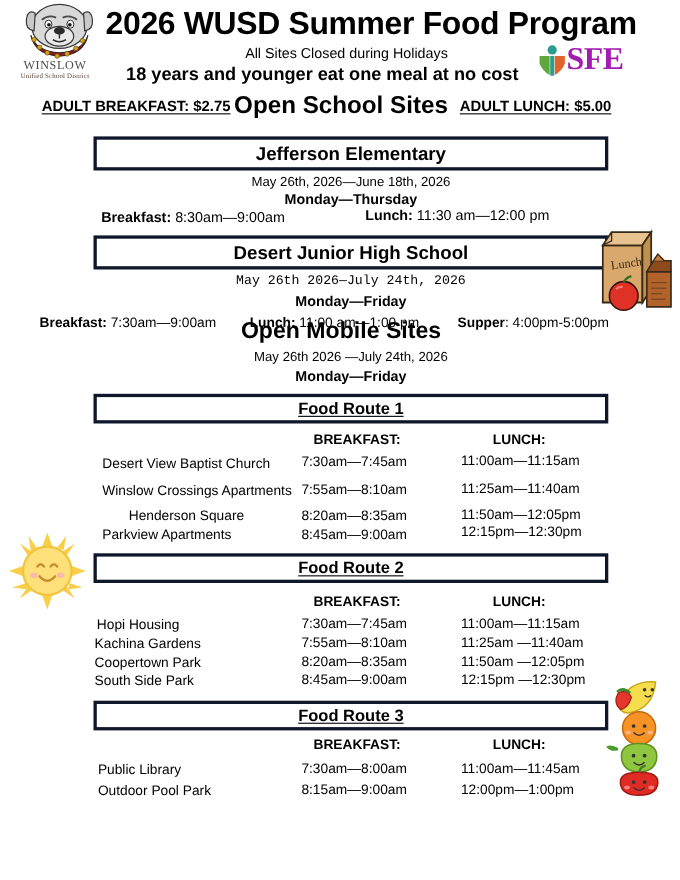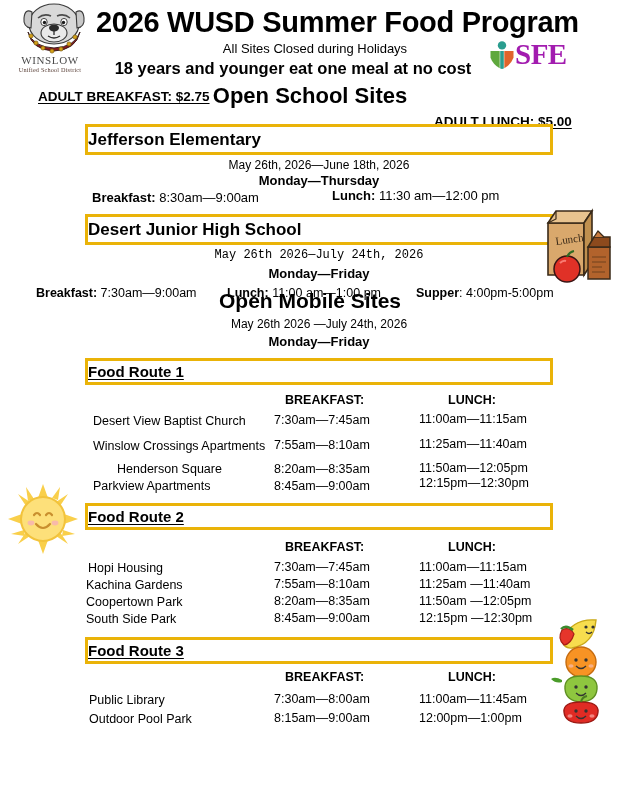--- a/index.html
+++ b/index.html
@@ -40,25 +40,24 @@
     text-align: center;
     font-size: 22px; font-weight: 700; line-height: 28px;
   }
   .price-left {
     position: absolute; left: 38px; top: 89px;
     font-size: 13.5px; font-weight: 700;
     text-decoration: underline; text-underline-offset: 2px;
     white-space: nowrap;
   }
   .price-right {
-    position: absolute; left: 434px; top: 89px;
+    position: absolute; left: 418px; top: 89px;
     font-size: 13.5px; font-weight: 700;
     text-decoration: underline; text-underline-offset: 2px;
     white-space: nowrap;
-    margin-top: 25px;
   }
 
   
   .winslow-logo {
     position: absolute; left: 8px; top: 2px; width: 84px; height: 78px;
   }
   .winslow-name {
     position: absolute; left: 0; top: 52px; width: 84px;
     text-align: center;
     font-family: "Liberation Serif", serif;
@@ -78,22 +77,23 @@
   .sfe-text {
     position: absolute; left: 26px; top: -2px;
     font-family: "Liberation Serif", serif;
     font-size: 29px; font-weight: 700; color: #a21caf;
     letter-spacing: -0.5px; line-height: 30px;
   }
 
   
   .box {
     position: absolute;
-    border: 3px solid #eab308;
+    border: 3px solid #0f172a;
     background: #fff;
+    text-align: center;
   }
   .box-title {
     font-size: 17px; font-weight: 700; line-height: 26px;
   }
   .route-box-title {
     font-size: 15px; font-weight: 700; line-height: 22px;
     text-decoration: underline; text-underline-offset: 2px;
   }
 
   .line-center {

